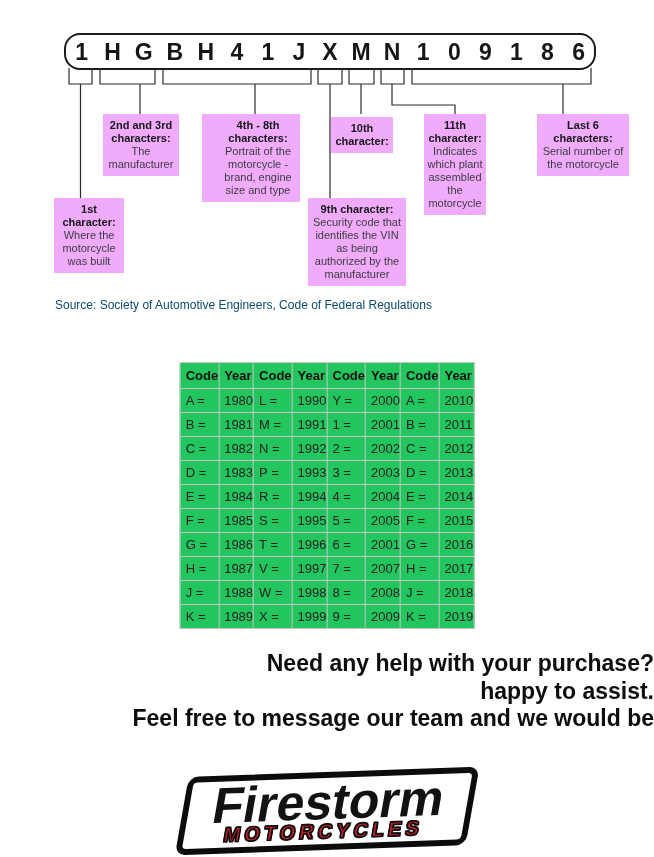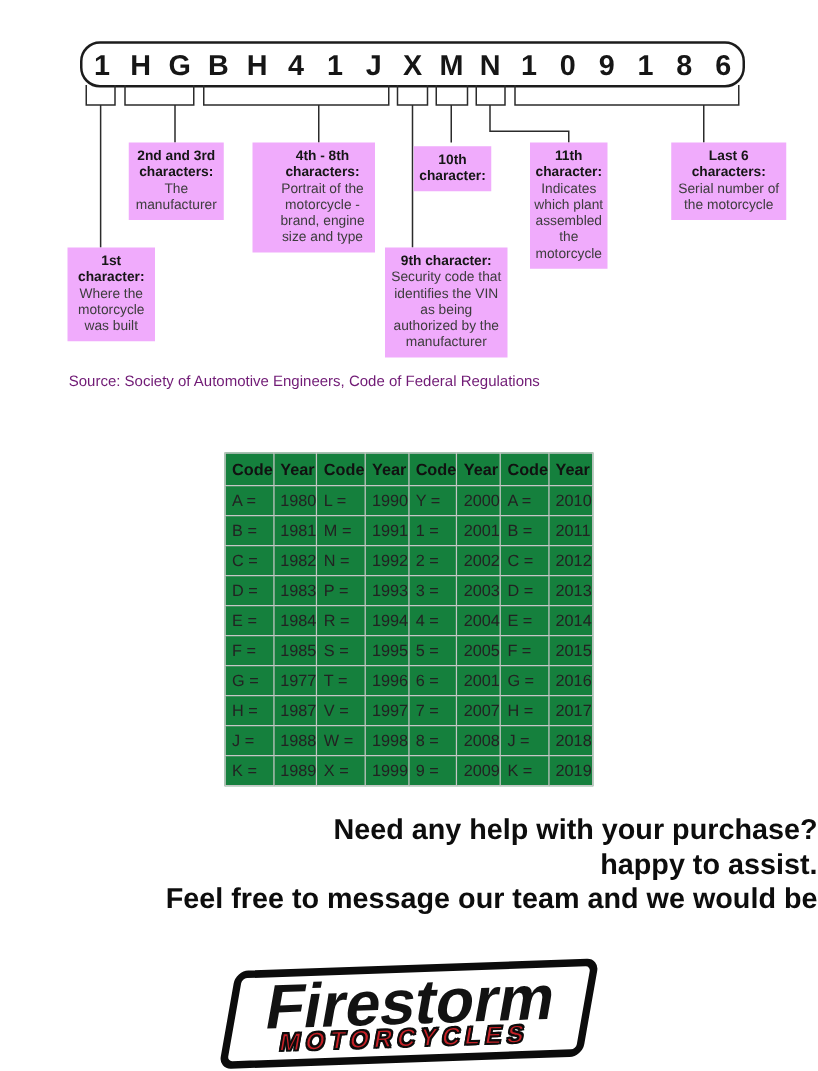--- a/index.html
+++ b/index.html
@@ -20,25 +20,25 @@
   .lbl-title{display:block;font-weight:bold;color:#161616;}
   .lbl-body{display:block;}
   #lbl-first{left:54px;top:198px;width:70px;}
   #lbl-second{left:103px;top:114px;width:76px;}
   #lbl-fourth{left:202px;top:114px;width:98px;padding-left:16px;}
   #lbl-ninth{left:282px;top:198px;width:98px;margin-left:26px;}
   #lbl-tenth{left:331px;top:117px;width:62px;}
   #lbl-eleventh{left:424px;top:114px;width:62px;}
   #lbl-last{left:517px;top:114px;width:92px;margin-left:20px;}
 
-  .source-note{position:absolute;left:55px;top:298px;font-size:12px;color:#701a75;}
+  .source-note{position:absolute;left:55px;top:298px;font-size:12px;color:#0c4a6e;}
 
   
   .year-table{position:absolute;left:50%;transform:translateX(-50%);top:362px;
-    border-collapse:collapse;table-layout:fixed;background:#15803d;}
+    border-collapse:collapse;table-layout:fixed;background:#22c55e;}
   .year-table th,.year-table td{border:1px solid #c6c6c6;font-size:13px;
     text-align:left;padding:0 0 0 5px;box-sizing:border-box;}
   .year-table th{font-weight:bold;height:26px;color:#111;}
   .year-table td{height:24px;color:#222;}
   .c-code{width:38px;}
   .c-year{width:34px;}
 
   
   .help-block{position:absolute;left:0;top:650px;width:654px;text-align:right;
     font-size:23px;font-weight:bold;color:#0d0d0d;line-height:27.5px;}
@@ -195,21 +195,21 @@
           <td class="c-year">1985</td>
           <td class="c-code">S =</td>
           <td class="c-year">1995</td>
           <td class="c-code">5 =</td>
           <td class="c-year">2005</td>
           <td class="c-code">F =</td>
           <td class="c-year">2015</td>
         </tr>
         <tr>
           <td class="c-code">G =</td>
-          <td class="c-year">1977</td>
+          <td class="c-year">1986</td>
           <td class="c-code">T =</td>
           <td class="c-year">1996</td>
           <td class="c-code">6 =</td>
           <td class="c-year">2001</td>
           <td class="c-code">G =</td>
           <td class="c-year">2016</td>
         </tr>
         <tr>
           <td class="c-code">H =</td>
           <td class="c-year">1987</td>

